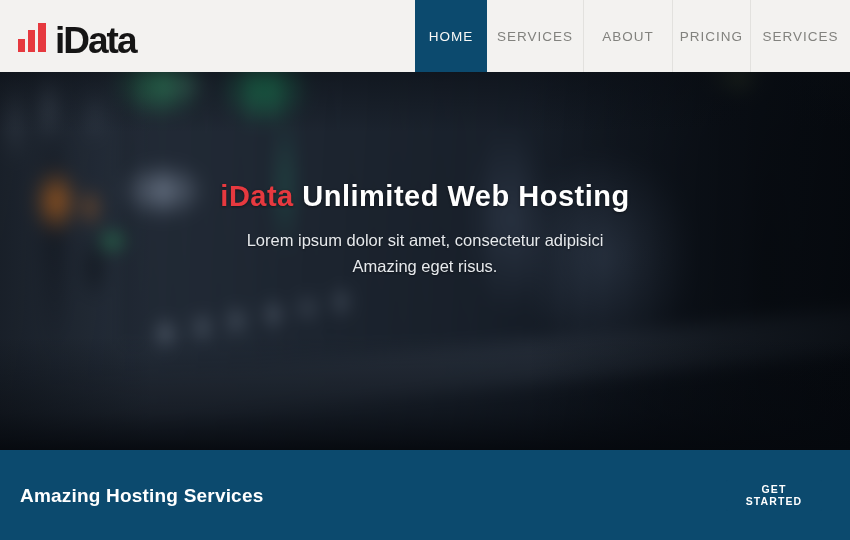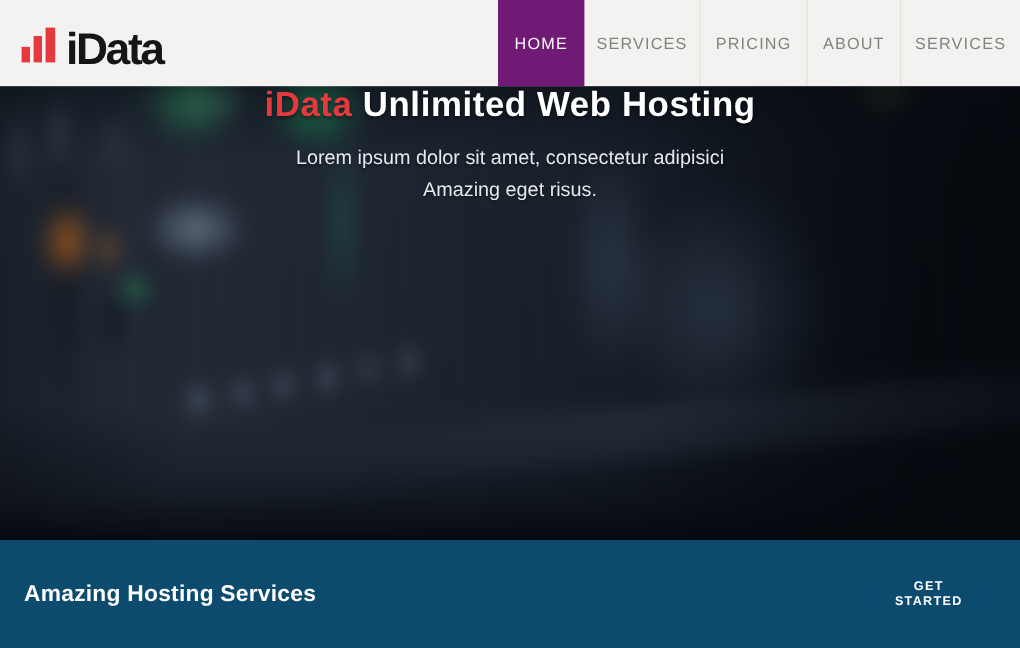--- a/index.html
+++ b/index.html
@@ -37,21 +37,21 @@
     display:flex; align-items:center; justify-content:center;
     font-size:13.5px; color:#82827e; text-decoration:none;
     letter-spacing:1px; cursor:pointer;
   }
   nav a:nth-of-type(1){ width:72px; }
   nav a:nth-of-type(2){ width:96px; }
   nav a:nth-of-type(3){ width:89px; }
   nav a:nth-of-type(4){ width:78px; }
   nav a:nth-of-type(5){ width:100px; }
   nav a + a { border-left:1px solid #e2e1de; }
-  nav a.active { background:#701a75; color:#f8f8f6; border-left:none; }
+  nav a.active { background:#0c4a6e; color:#f8f8f6; border-left:none; }
   nav a.active + a { border-left:none; }
 
   
   .hero {
     position:relative; height:378px; background:#10151d; overflow:hidden;
   }
   .hero-blur {
     position:absolute; inset:0;
     filter:blur(8px); transform:scale(1.05);
   }
@@ -99,21 +99,21 @@
   }
   .hero-shade {
     position:absolute; inset:0;
     background:
       linear-gradient(180deg, rgba(8,12,18,.5), rgba(8,12,18,0) 16%),
       linear-gradient(0deg, rgba(5,8,13,.9) 0, rgba(5,8,13,.45) 10%, rgba(5,8,13,0) 30%),
       linear-gradient(90deg, rgba(8,12,18,0) 62%, rgba(5,8,12,.55) 85%, rgba(4,7,11,.75) 100%),
       linear-gradient(270deg, rgba(8,12,18,0) 82%, rgba(6,10,15,.45) 100%);
   }
   .hero-content {
-    position:relative; text-align:center; 
+    position:relative; text-align:center; padding-top:108px;
   }
   .hero-title {
     margin:0; font-size:29px; font-weight:700; color:#ffffff;
     letter-spacing:.5px; line-height:1.15;
     text-shadow:0 1px 3px rgba(0,0,0,.45);
   }
   .hero-title .highlight { color:#e6393f; }
   .hero-sub {
     margin:14px 0 0; font-size:16.5px; line-height:26px;
     color:#e6e9ec; font-weight:400;
@@ -148,22 +148,22 @@
     <span class="logo-icon">
         <i></i>
         <i></i>
         <i></i>
       </span>
     <span class="logo-text">iData</span>
   </div>
   <nav>
     <a class="active">HOME</a>
     <a>SERVICES</a>
+    <a>ABOUT</a>
     <a>PRICING</a>
-    <a>ABOUT</a>
     <a>SERVICES</a>
   </nav>
 </header>
 
 <section class="hero">
   <div class="hero-blur">
     <div class="hero-photo"></div>
     <div class="hero-stripes"></div>
     <div class="hero-rail"></div>
   </div>

